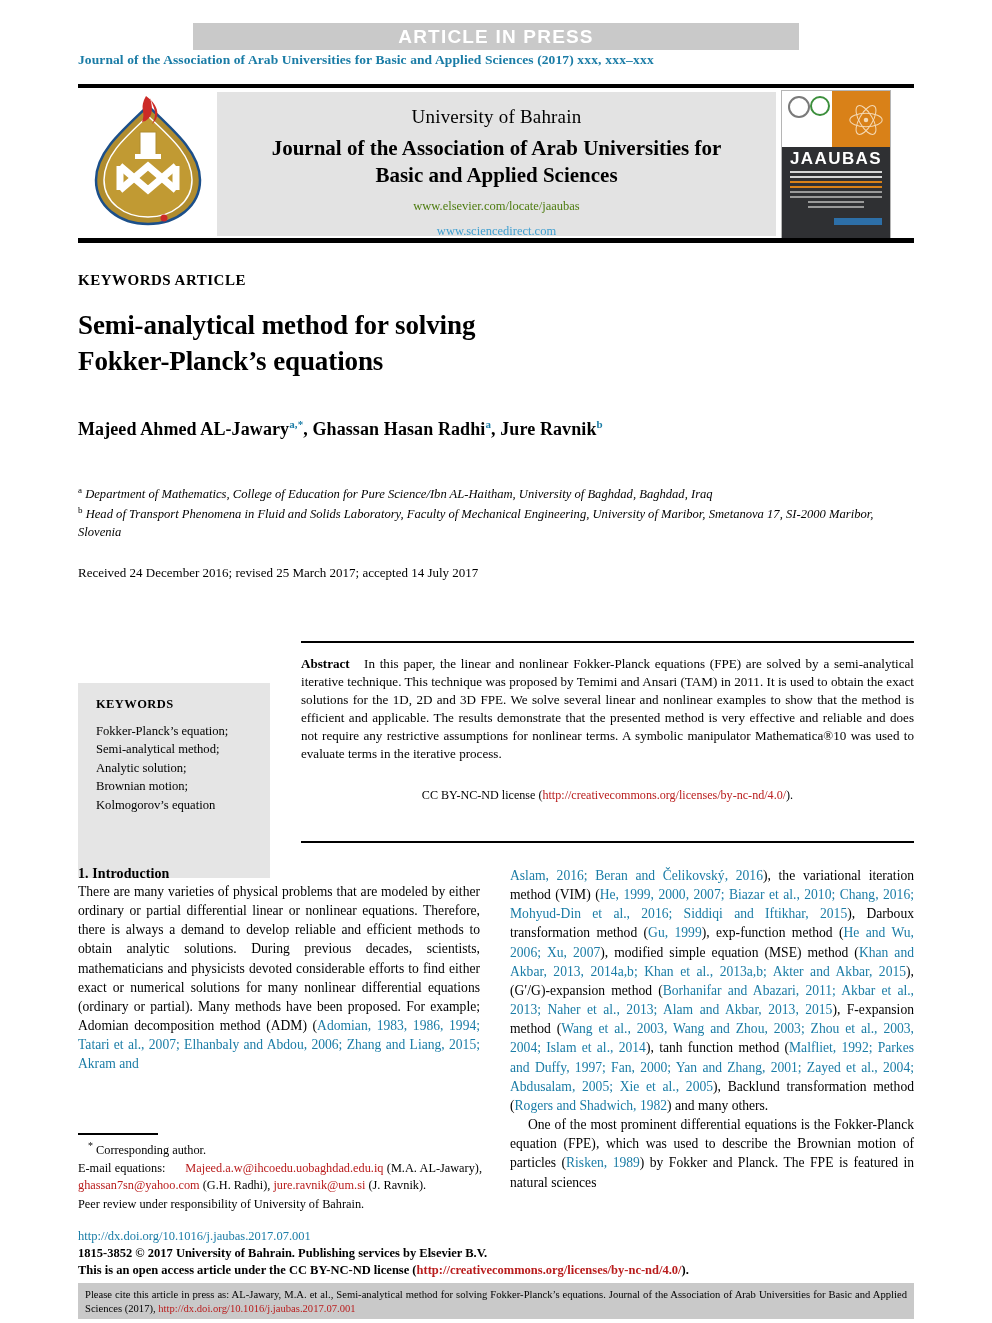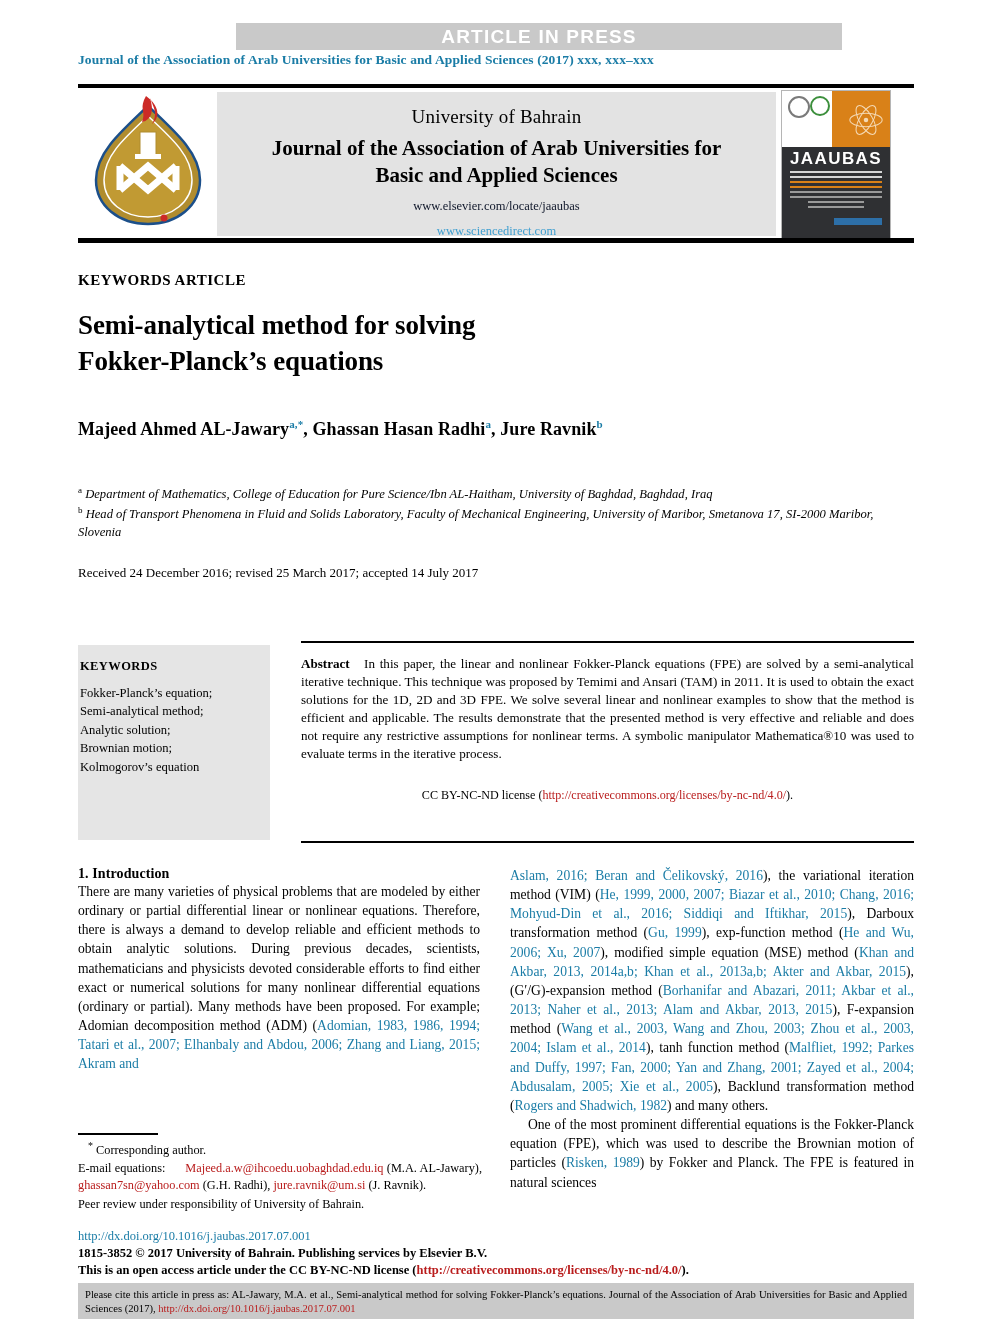--- a/index.html
+++ b/index.html
@@ -30,21 +30,20 @@
     width: 606px;
     height: 27px;
     background: #c9c9c9;
     color: #ffffff;
     font-family: "Liberation Sans", sans-serif;
     font-weight: bold;
     font-size: 19px;
     letter-spacing: 1.2px;
     text-align: center;
     line-height: 27px;
-    margin-left: 43px;
   }
 
   
   .running-line {
     position: absolute;
     left: 78px;
     top: 52px;
     font-size: 13.5px;
     font-weight: bold;
     color: #1a7ca6;
@@ -101,21 +100,21 @@
   .mast-journal {
     font-size: 21px;
     font-weight: bold;
     line-height: 1.28;
     margin-top: 7px;
     padding: 0 14px;
   }
   .mast-url1 {
     font-size: 12.5px;
     margin-top: 10px;
-    color: #0f172a;
+    color: #4d7c0f;
   }
   .mast-url2 {
     font-size: 12.5px;
     color: #3f9fd0;
     margin-top: 10px;
   }
   .cover-thumb {
     position: absolute;
     left: 703px;
     top: 0px;
@@ -170,26 +169,26 @@
     position: absolute;
     left: 78px;
     top: 565px;
     font-size: 13px;
   }
 
   
   .kw-box {
     position: absolute;
     left: 78px;
-    top: 645px;
+    top: 683px;
     width: 192px;
     height: 195px;
     background: #e5e5e5;
     box-sizing: border-box;
-    padding: 14px 0 0 2px;
+    padding: 14px 0 0 18px;
   }
   .kw-title {
     font-size: 12.5px;
     font-weight: bold;
     letter-spacing: 0.4px;
     margin-bottom: 10px;
   }
   .kw-list {
     font-size: 12.6px;
     line-height: 1.46;

